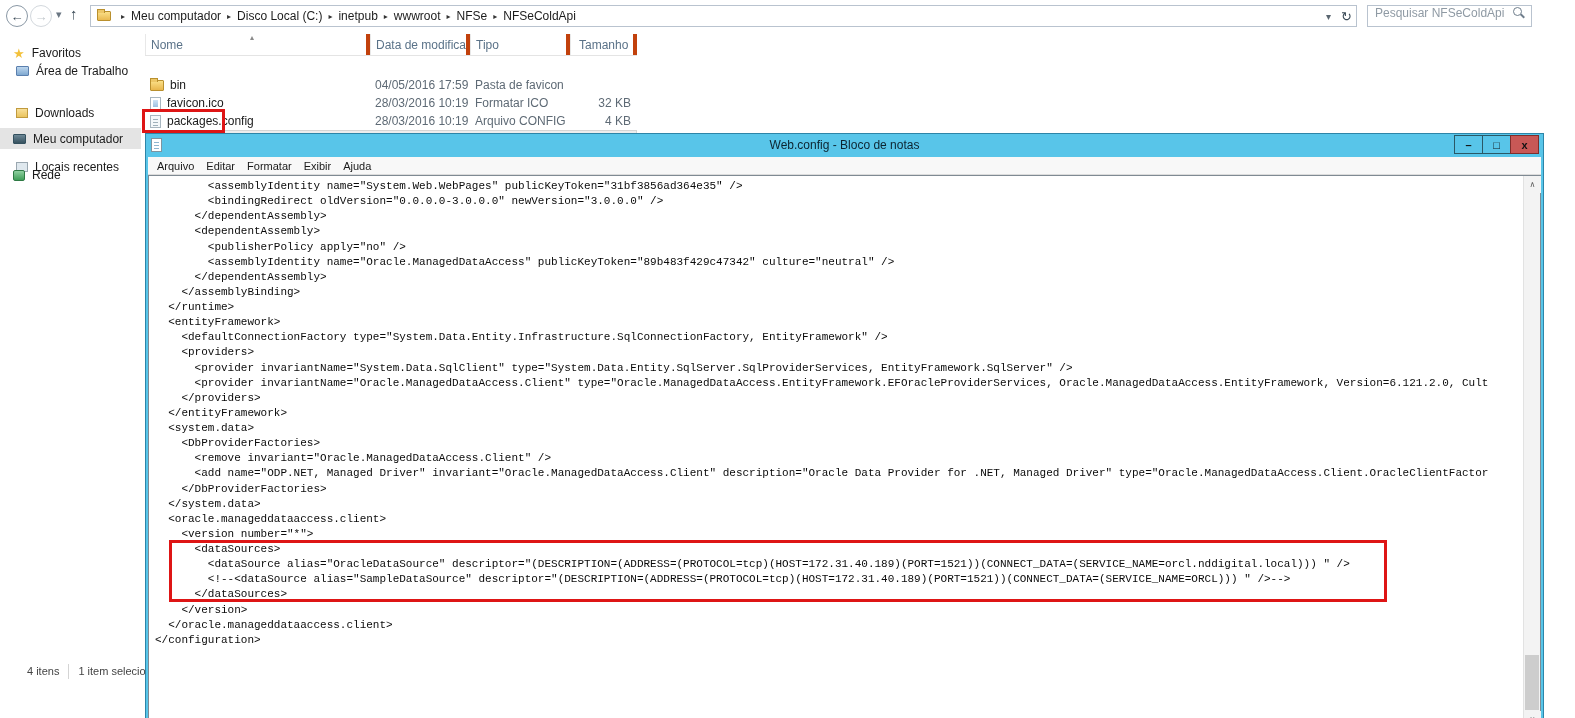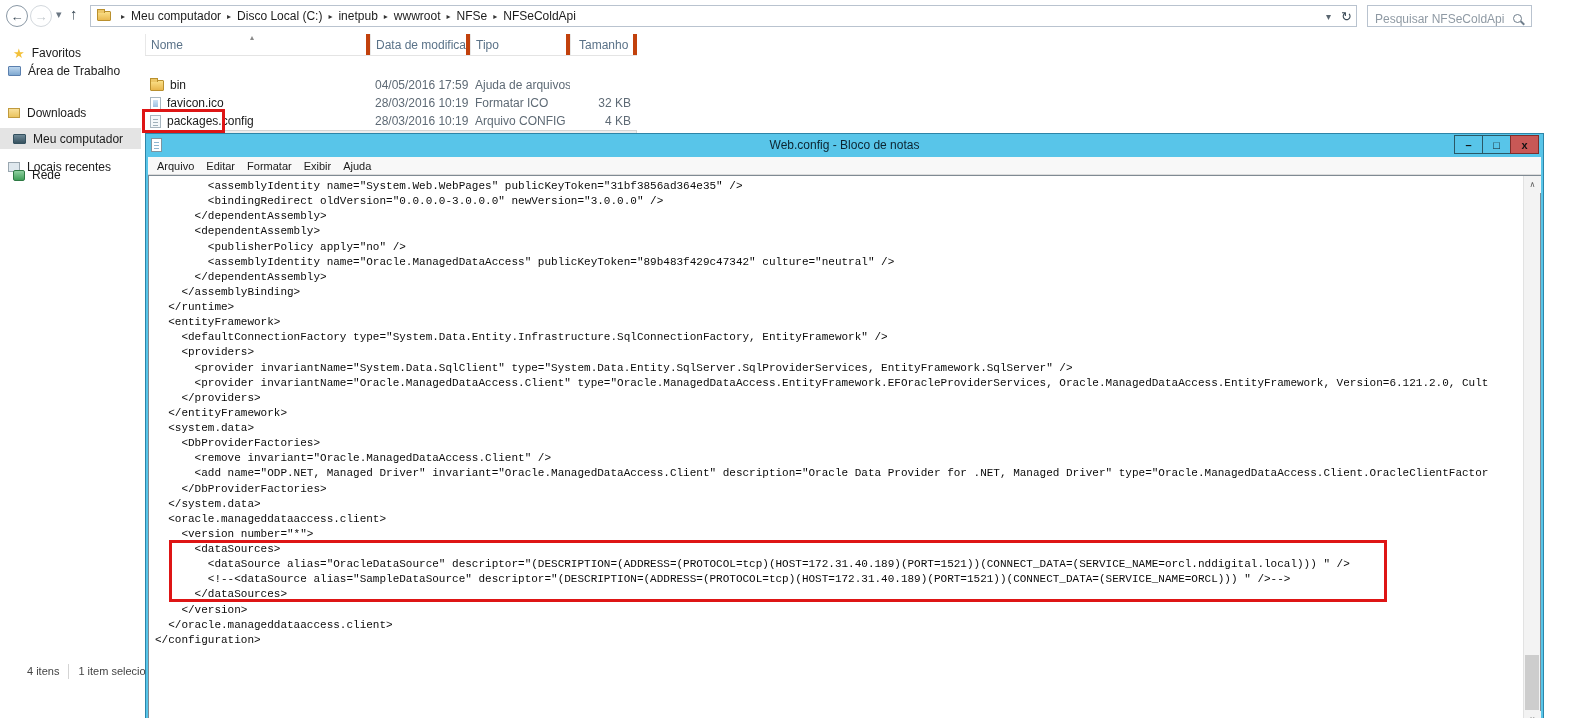--- a/index.html
+++ b/index.html
@@ -17,31 +17,31 @@
   .nav-up{position:absolute;left:70px;top:5px;font-size:15px;color:#3b4b57}
   .addressbar{position:absolute;left:90px;top:5px;width:1267px;height:22px;border:1px solid #b9c3cf;background:#fff;display:flex;align-items:center;font-size:12px;color:#1c1c1c}
   .addr-folder{width:14px;height:10px;background:linear-gradient(#fbe088,#e9b950);border:1px solid #b9902e;border-radius:1px;margin:0 4px 0 6px;position:relative;flex:none}
   .addr-folder::before{content:"";position:absolute;top:-3px;left:-1px;width:6px;height:3px;background:#edc767;border:1px solid #b9902e;border-bottom:none}
   .breadcrumb{display:flex;align-items:center;white-space:nowrap;overflow:hidden;flex:1}
   .crumb-sep{font-size:8px;color:#333;margin:0 6px}
   .crumb{cursor:default}
   .addr-right{display:flex;align-items:center;flex:none;margin-right:4px;gap:10px}
   .addr-chevron{font-size:10px;color:#5a6670}
   .addr-refresh{font-size:13px;color:#3b4b57}
-  .searchbox{position:absolute;left:1367px;top:5px;width:165px;height:22px;border:1px solid #b9c3cf;background:#fff;display:flex;align-items:flex-end}
+  .searchbox{position:absolute;left:1367px;top:5px;width:165px;height:22px;border:1px solid #b9c3cf;background:#fff;display:flex;align-items:flex-start}
   .searchbox input{flex:1;border:none;outline:none;font-family:"Liberation Sans",sans-serif;font-size:12px;color:#222;padding:0 4px 0 7px;min-width:0;background:transparent}
   .searchbox input::placeholder{color:#8f9aa4}
   .search-icon{width:13px;height:13px;position:relative;margin-right:6px;flex:none}
   .search-icon::before{content:"";position:absolute;left:1px;top:1px;width:7px;height:7px;border:1.5px solid #6f7e8c;border-radius:50%}
   .search-icon::after{content:"";position:absolute;left:8px;top:9px;width:5px;height:2px;background:#6f7e8c;transform:rotate(45deg)}
 
   .sidebar{position:absolute;left:0;top:38px;width:141px;height:200px;font-size:12px;color:#1a1a1a}
   .side-row{display:flex;align-items:center;gap:7px;height:18px;padding-left:13px}
   .side-root{position:absolute;left:0;top:6px;width:141px}
-  .fav-children{position:absolute;left:8px;top:24px;width:125px}
+  .fav-children{position:absolute;left:16px;top:24px;width:125px}
   .computer-row{position:absolute;left:0;top:90px;width:141px;height:21px;background:#e4e4e4}
   .rede-row{position:absolute;left:0;top:128px;width:141px}
   .s-icon{flex:none;display:inline-block}
   .star-icon{font-size:13px;color:#f3c13a;line-height:1}
   .desktop-icon{width:13px;height:10px;border:1px solid #5a7fae;background:linear-gradient(#bcd6ee,#7fa8d0);border-radius:1px}
   .downloads-icon{width:12px;height:10px;background:linear-gradient(#f8e09a,#eac45e);border:1px solid #c09a3e}
   .recent-icon{width:12px;height:10px;border:1px solid #9aa7b0;background:#dfe8ee}
   .computer-icon{width:13px;height:10px;border:1px solid #33505e;background:linear-gradient(#6c8796,#37525f);border-radius:1px}
   .network-icon{width:12px;height:11px;background:linear-gradient(#8fd0a0,#3f9e58);border:1px solid #2e7a44;border-radius:2px}
 
@@ -179,21 +179,21 @@
       <div class="hcell size">Tamanho</div>
       <span class="sort-arrow">▴</span>
     </div>
     <div class="fl-rows">
         <div class="file-row">
           <div class="cell name-cell">
             <span class="f-icon folder-icon"></span>
             <span class="f-name">bin</span>
           </div>
           <div class="cell">04/05/2016 17:59</div>
-          <div class="cell">Ajuda de arquivos</div>
+          <div class="cell">Pasta de favicon</div>
           <div class="cell size"></div>
         </div>
         <div class="file-row">
           <div class="cell name-cell">
             <span class="f-icon ico-icon"></span>
             <span class="f-name">favicon.ico</span>
           </div>
           <div class="cell">28/03/2016 10:19</div>
           <div class="cell">Formatar ICO</div>
           <div class="cell size">32 KB</div>

